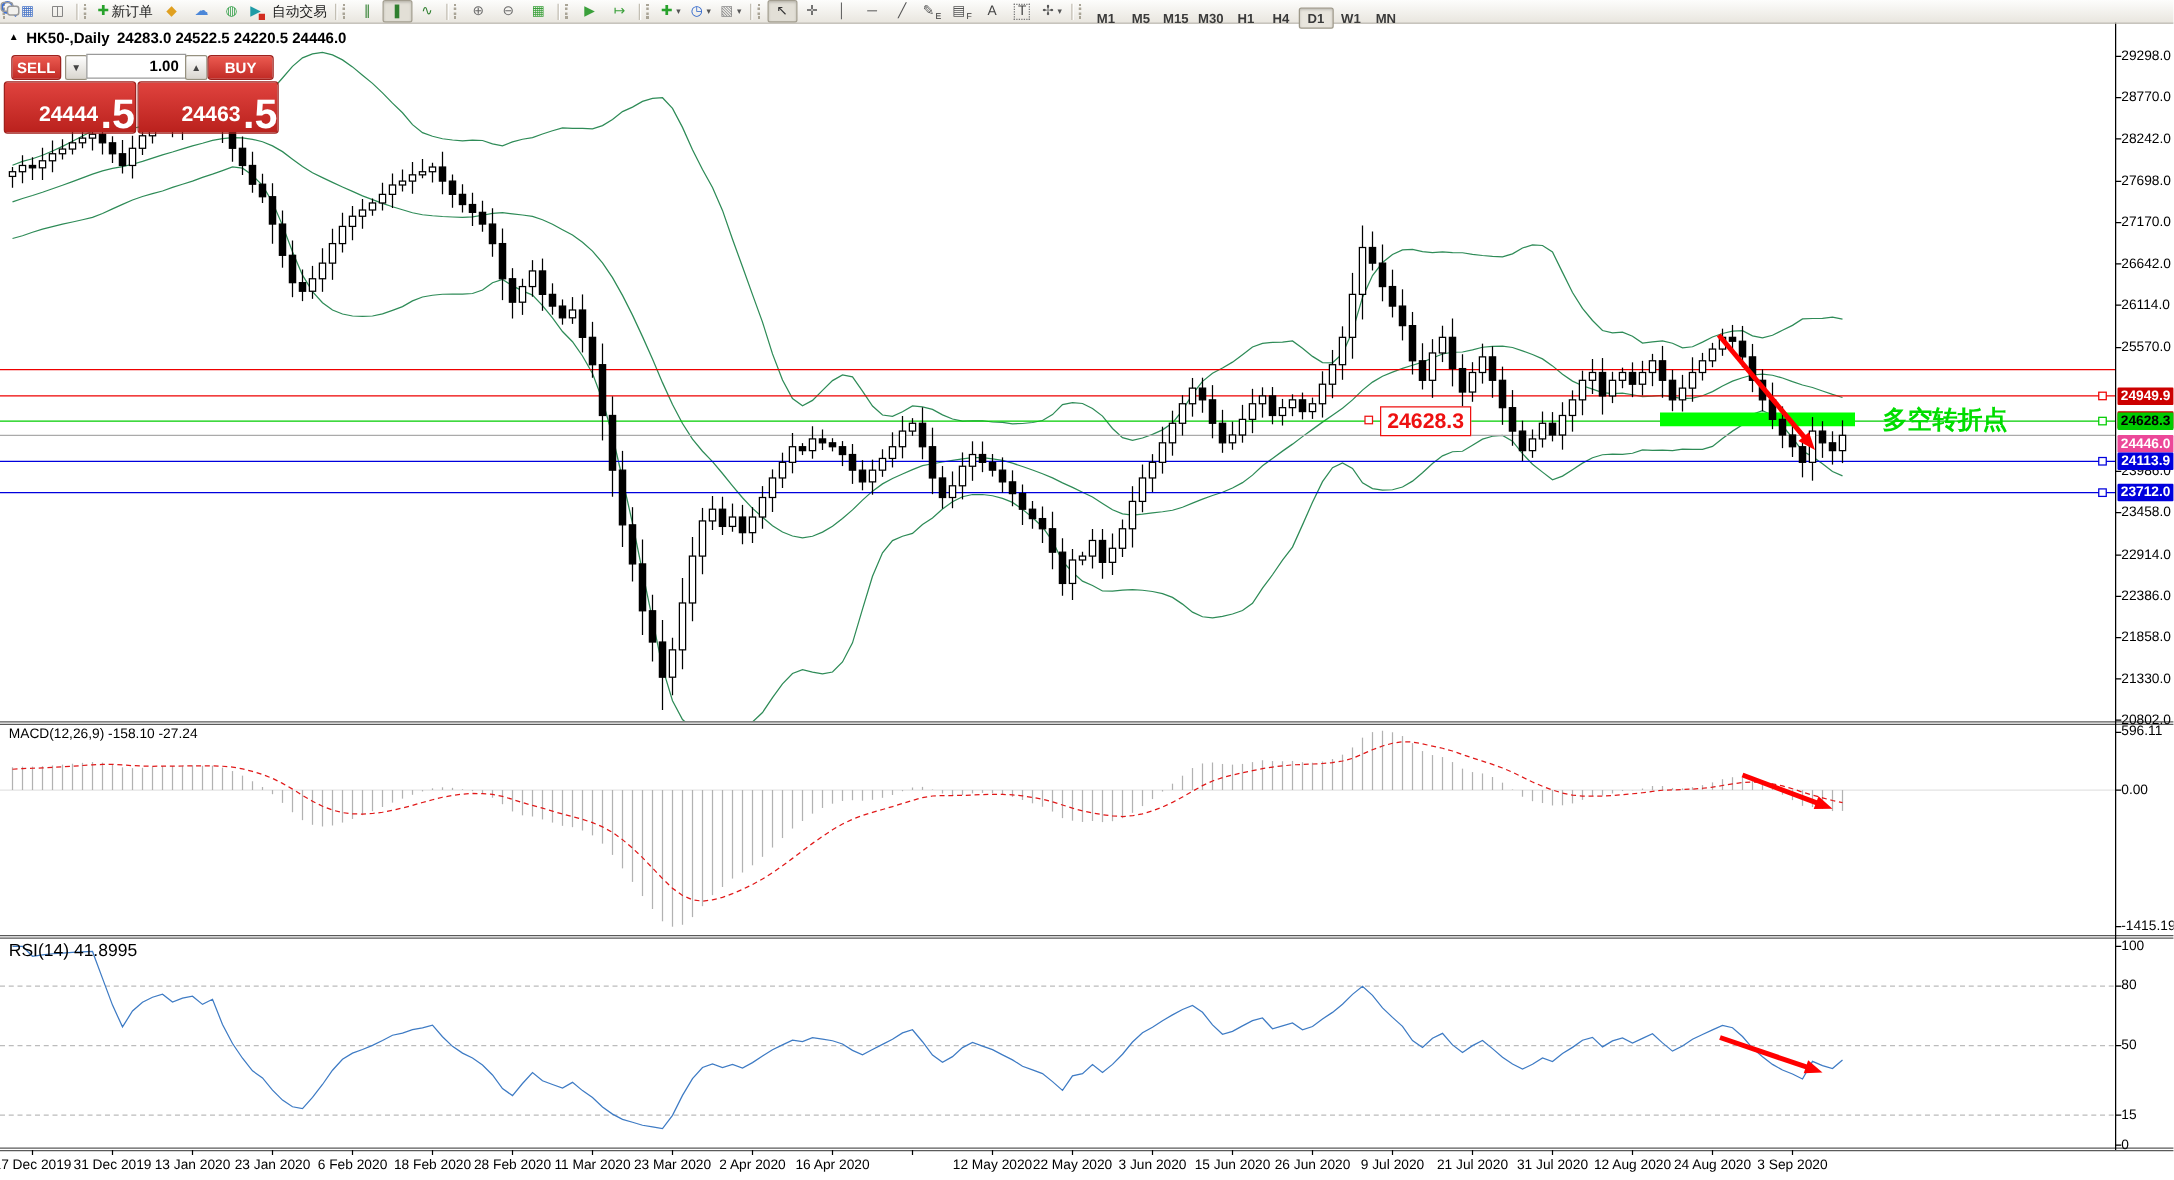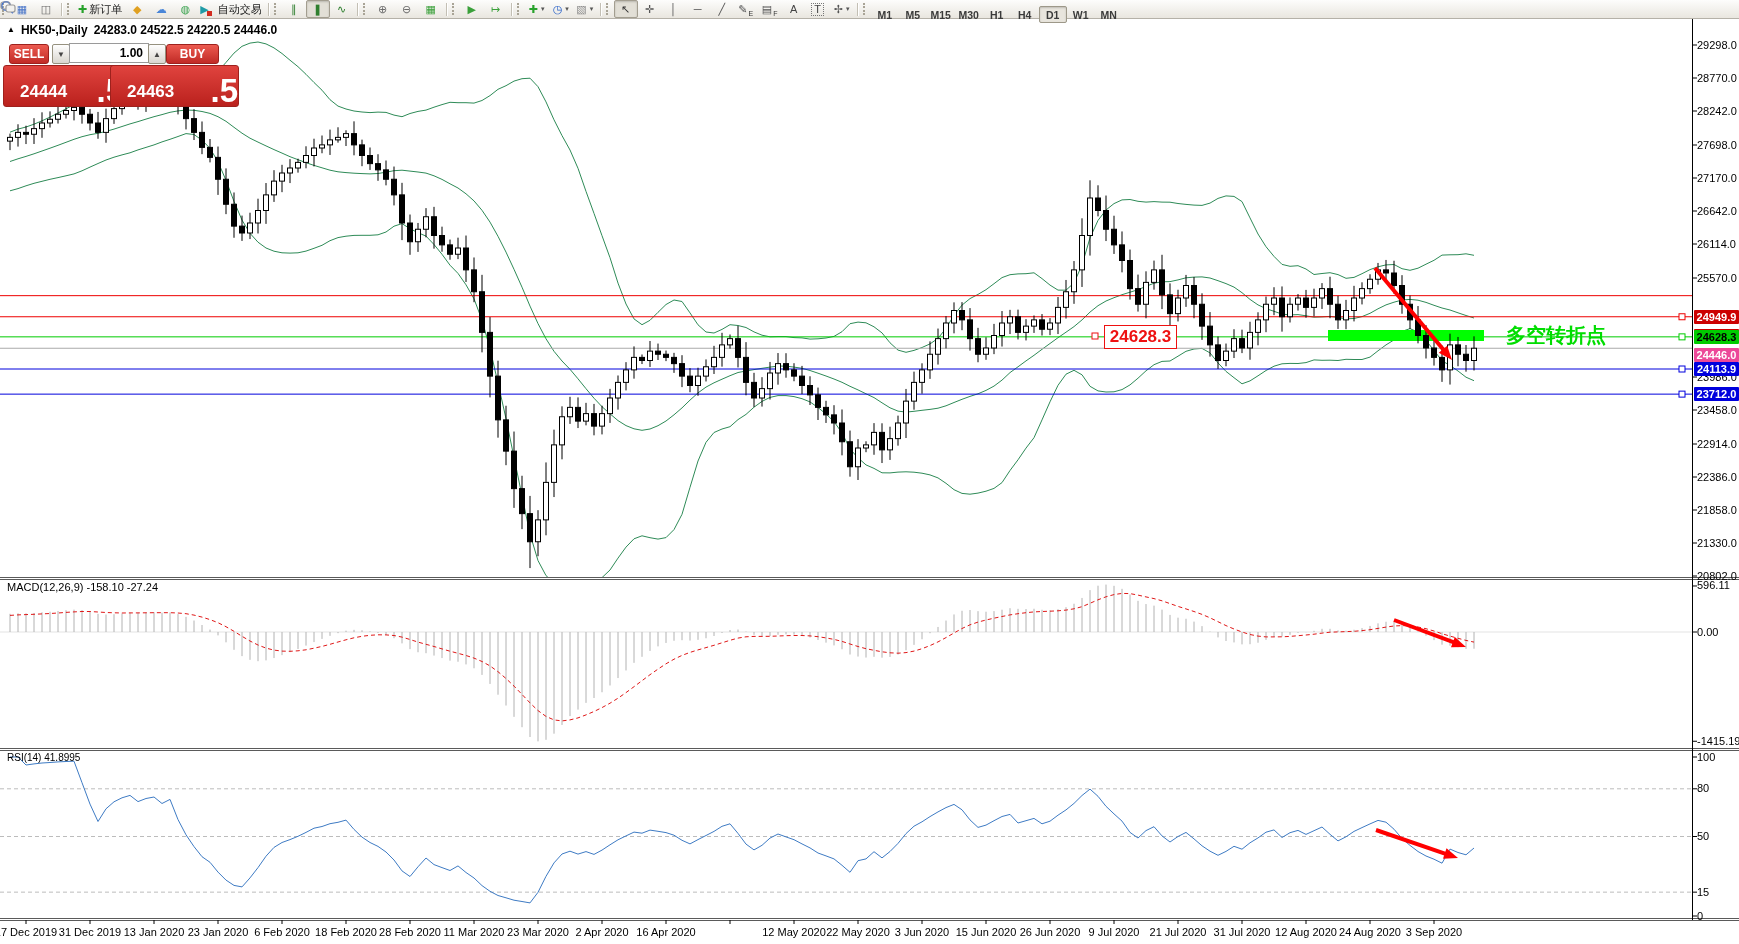--- a/index.html
+++ b/index.html
@@ -35,30 +35,30 @@
   .tp-btn{position:absolute;color:#fff;font-weight:700;font-size:12px;display:flex;align-items:center;
     justify-content:center;background:linear-gradient(#ec5a50,#c12b26);border:1px solid #9e211d;border-radius:3px;}
   #sell-btn{left:6px;top:4px;width:38px;height:18px;}
   #buy-btn{left:163px;top:4px;width:51px;height:18px;}
   .spin-btn{position:absolute;top:4px;width:16px;height:18px;background:linear-gradient(#fefefe,#d9d6cf);
     border:1px solid #96917f;border-radius:2px;font-size:8px;color:#444;display:flex;align-items:center;justify-content:center;}
   #vol-down{left:49px;} #vol-up{left:145px;}
   #vol-input{position:absolute;left:66px;top:3px;width:72px;height:16px;border:1px solid #9a9a9a;background:#fff;
     font-family:"Liberation Sans",sans-serif;font-size:12px;font-weight:700;text-align:right;padding:1px 5px 1px 1px;}
   .price-box{position:absolute;top:25px;height:38px;background:linear-gradient(#e0433e,#ba211d);
-    border:1px solid #9e211d;border-radius:3px;color:#fff;display:flex;align-items:flex-end;justify-content:space-between;padding-bottom:2px;padding-left:16px;}
+    border:1px solid #9e211d;border-radius:3px;color:#fff;display:flex;align-items:flex-end;justify-content:flex-end;padding-bottom:2px;}
   #sell-price{left:0px;width:104px;} #buy-price{left:107px;width:111px;}
   .price-main{font-size:17px;font-weight:700;line-height:1;margin-bottom:4px;}
   .price-frac{font-size:33px;font-weight:700;line-height:.78;margin-left:2px;}
   
   #red-callout{position:absolute;left:1104px;top:325px;width:71px;height:22px;border:1px solid #ee1111;
     background:#fff;color:#ee1111;font-size:17px;font-weight:700;display:flex;align-items:center;justify-content:center;z-index:3;}
   #cn-text{position:absolute;left:1506px;top:322px;font-size:20px;font-weight:700;color:#00dd00;z-index:3;white-space:nowrap;}
   #macd-label{position:absolute;left:7px;top:581px;font-size:11px;color:#000;z-index:3;}
-  #rsi-label{position:absolute;left:7px;top:752px;font-size:10px;color:#000;z-index:3;}
+  #rsi-label{position:absolute;left:7px;top:752px;font-size:14px;color:#000;z-index:3;}
   svg{position:absolute;top:0;left:0;z-index:1;}
 </style>
 </head>
 <body>
 
 <div id="app">
   <div id="toolbar">
       <div class="tb-handle"></div>
       <div class="tb-btn">
         <span class="glyph" style="color: rgb(74, 118, 201);">▦</span>

